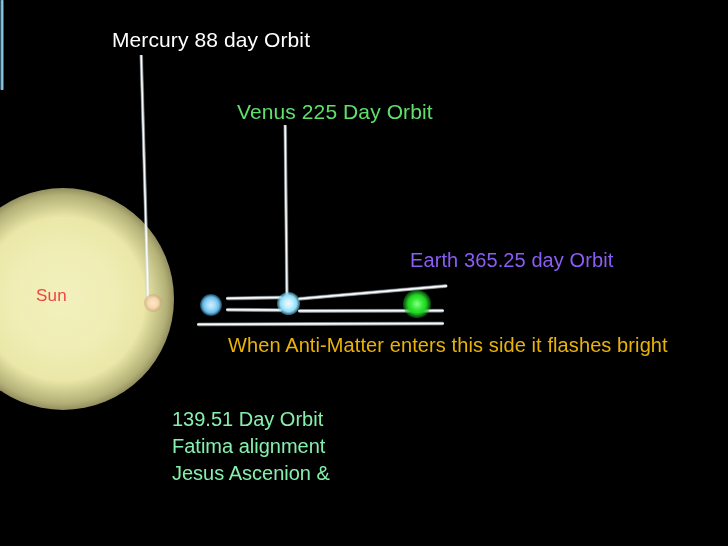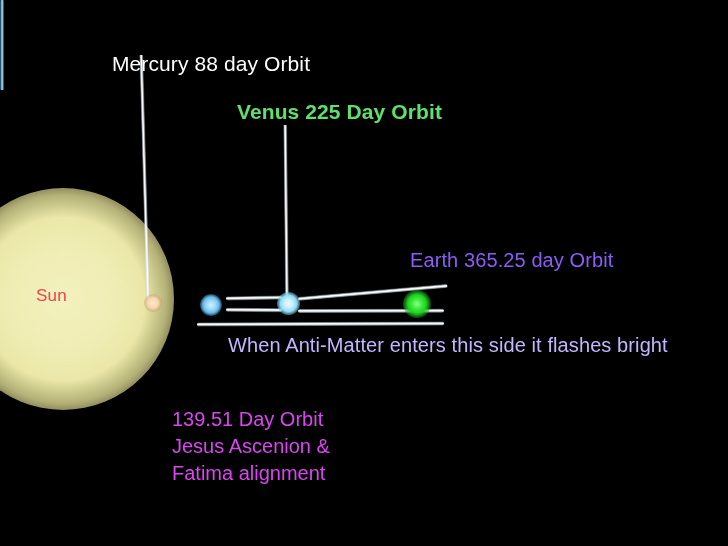--- a/index.html
+++ b/index.html
@@ -129,43 +129,41 @@
   
   .label {
     position: absolute;
     white-space: pre;
     letter-spacing: 0.1px;
   }
   .label-mercury {
     left: 112px; top: 28px;
     font-size: 21px;
     color: #ffffff;
-    margin-top: 24px;
   }
   .label-venus {
     left: 237px; top: 100px;
     font-size: 21px;
     color: #5fe06a;
-    font-weight: bold;
   }
   .label-earth {
     left: 410px; top: 249px;
     font-size: 20px;
     color: #8b5cf6;
   }
   .label-antimatter {
     left: 228px; top: 334px;
     font-size: 20px;
-    color: #c4b5fd;
+    color: #eab308;
   }
   .label-orbit-note {
     position: absolute;
     left: 172px; top: 406px;
     font-size: 20px;
-    color: #d946ef;
+    color: #86efac;
     line-height: 27px;
   }
   .label-orbit-note div { white-space: pre; }
 </style>
 </head>
 <body>
 
 <div id="stage">
 
   <div class="sun-glow"></div>
@@ -186,17 +184,17 @@
   <div class="dot dot-venus"></div>
   <div class="dot dot-earth"></div>
 
   <div class="label label-mercury">Mercury 88 day Orbit</div>
   <div class="label label-venus">Venus 225 Day Orbit</div>
   <div class="label label-earth">Earth 365.25 day Orbit</div>
   <div class="label label-antimatter">When Anti-Matter enters this side it flashes bright</div>
 
   <div class="label-orbit-note">
     <div>139.51 Day Orbit</div>
+    <div>Fatima alignment</div>
     <div>Jesus Ascenion &amp;</div>
-    <div>Fatima alignment</div>
   </div>
 
 </div>
 
 </body></html>

